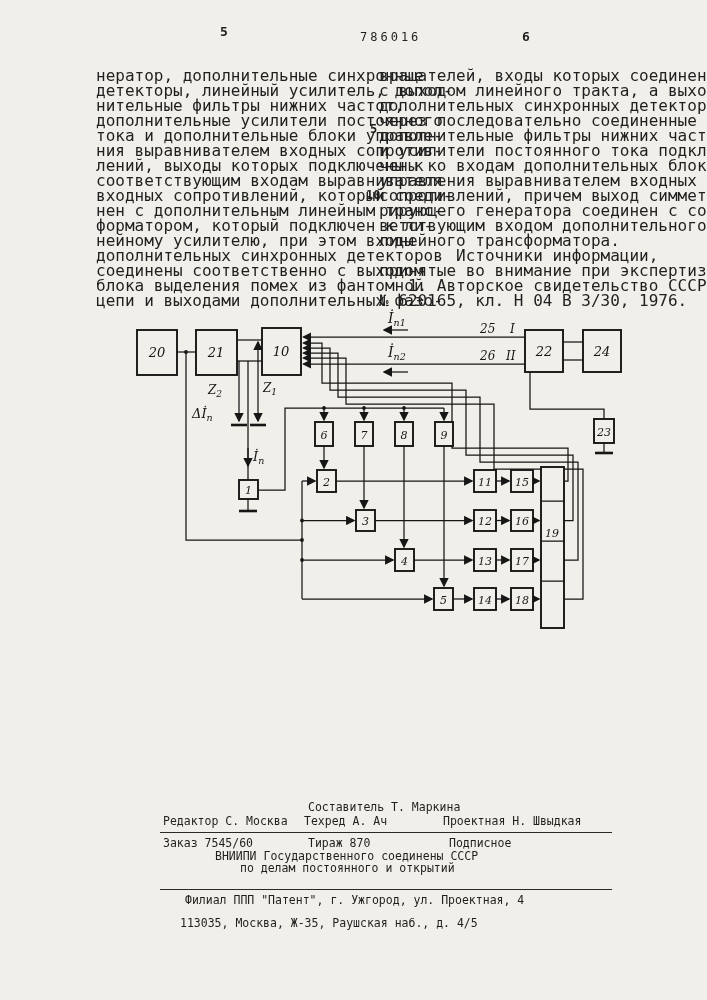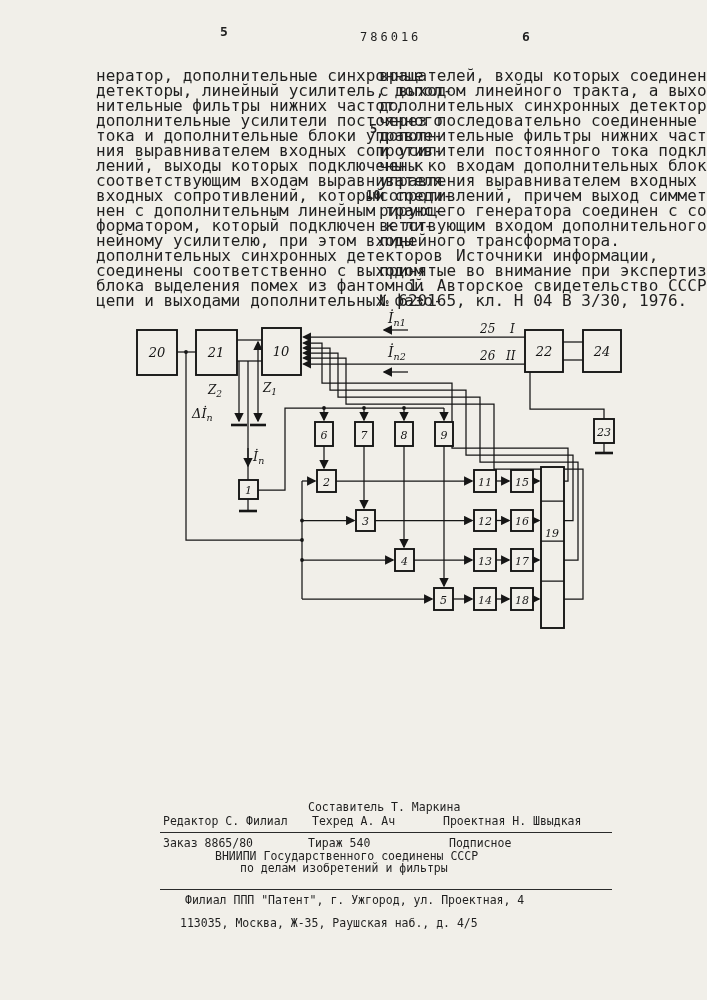--- a/index.html
+++ b/index.html
@@ -214,25 +214,25 @@
     <text x="506" y="70" font-size="12">II</text>
     <text x="222" y="104" font-size="12" text-anchor="end"><tspan>Z</tspan><tspan font-size="9" dy="3">2</tspan></text>
     <text x="263" y="102" font-size="12"><tspan>Z</tspan><tspan font-size="9" dy="3">1</tspan></text>
     <text x="192" y="128" font-size="13"><tspan>Δİ</tspan><tspan font-size="9.5" dy="3">п</tspan></text>
     <text x="253" y="171" font-size="13"><tspan>İ</tspan><tspan font-size="9.5" dy="3">п</tspan></text>
   </g>
 </svg>
 
 <div>
   <div class="abs footer-text" style="left:308px;top:800px;">Составитель Т. Маркина</div>
-  <div class="abs footer-text" style="left:163px;top:814px;">Редактор С. Филиал</div>
-  <div class="abs footer-text" style="left:312px;top:814px;">Техред А. Ач</div>
+  <div class="abs footer-text" style="left:163px;top:814px;">Редактор С. Москва</div>
+  <div class="abs footer-text" style="left:304px;top:814px;">Техред А. Ач</div>
   <div class="abs footer-text" style="left:443px;top:814px;">Проектная Н. Швыдкая</div>
   <div class="rule" style="left:160px;top:832px;width:452px;"></div>
-  <div class="abs footer-text" style="left:163px;top:836px;">Заказ 8865/80</div>
-  <div class="abs footer-text" style="left:308px;top:836px;">Тираж 540</div>
+  <div class="abs footer-text" style="left:163px;top:836px;">Заказ 7545/60</div>
+  <div class="abs footer-text" style="left:308px;top:836px;">Тираж 870</div>
   <div class="abs footer-text" style="left:437px;top:836px;padding-left:12px;">Подписное</div>
   <div class="abs footer-text" style="left:215px;top:849px;">ВНИИПИ Государственного соединены СССР</div>
-  <div class="abs footer-text" style="left:240px;top:861px;">по делам изобретений и фильтры</div>
+  <div class="abs footer-text" style="left:240px;top:861px;">по делам постоянного и открытий</div>
   <div class="abs footer-text" style="left:180px;top:916px;">113035, Москва, Ж-35, Раушская наб., д. 4/5</div>
   <div class="rule" style="left:160px;top:889px;width:452px;"></div>
   <div class="abs footer-text" style="left:185px;top:893px;">Филиал ППП "Патент", г. Ужгород, ул. Проектная, 4</div>
 </div>
 
 </body></html>

